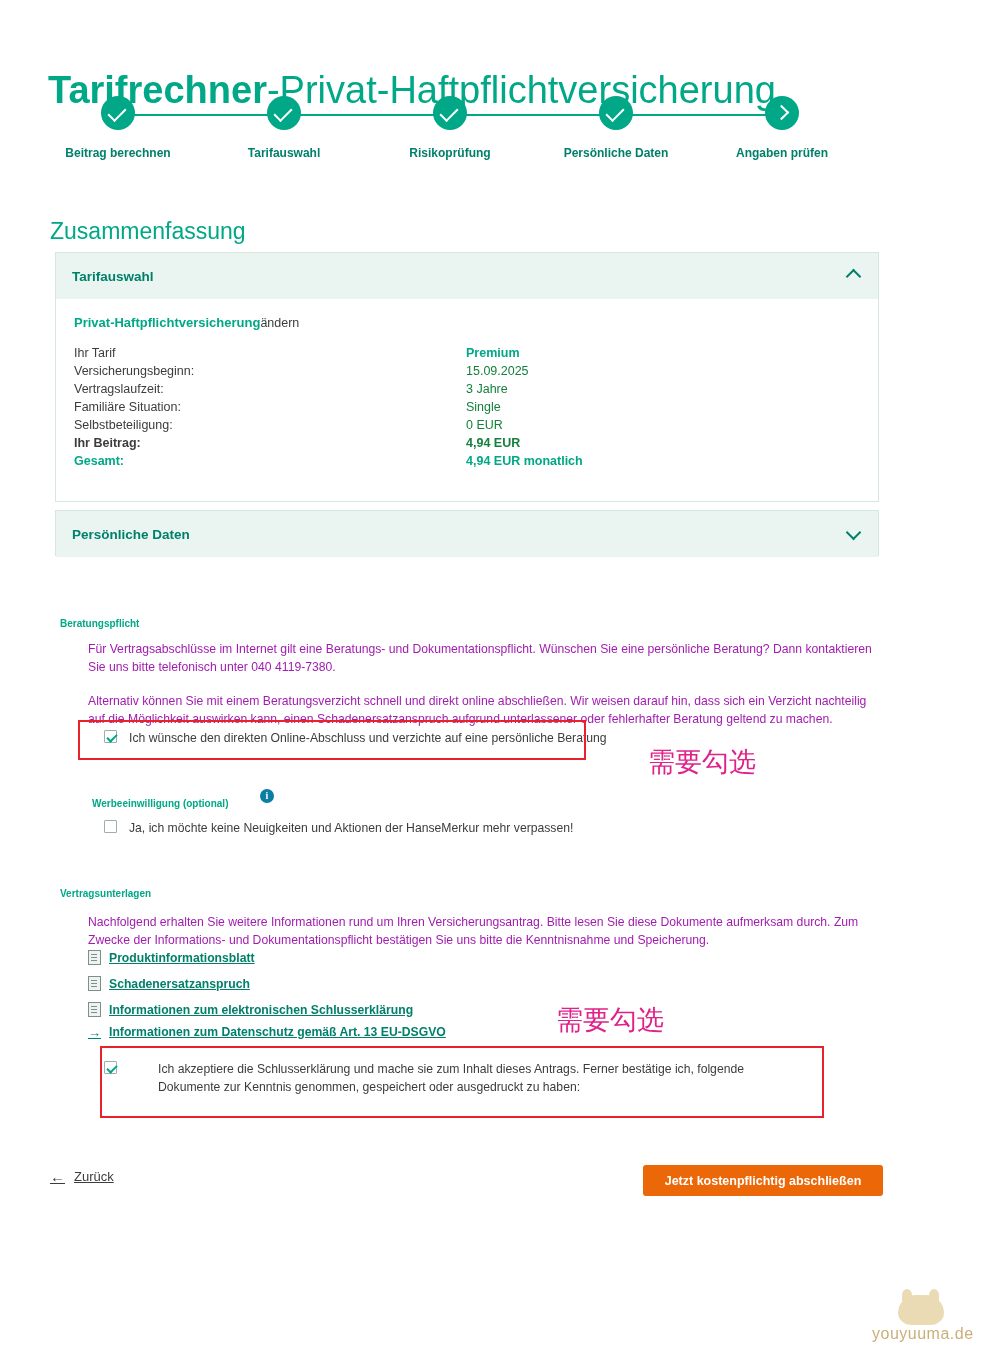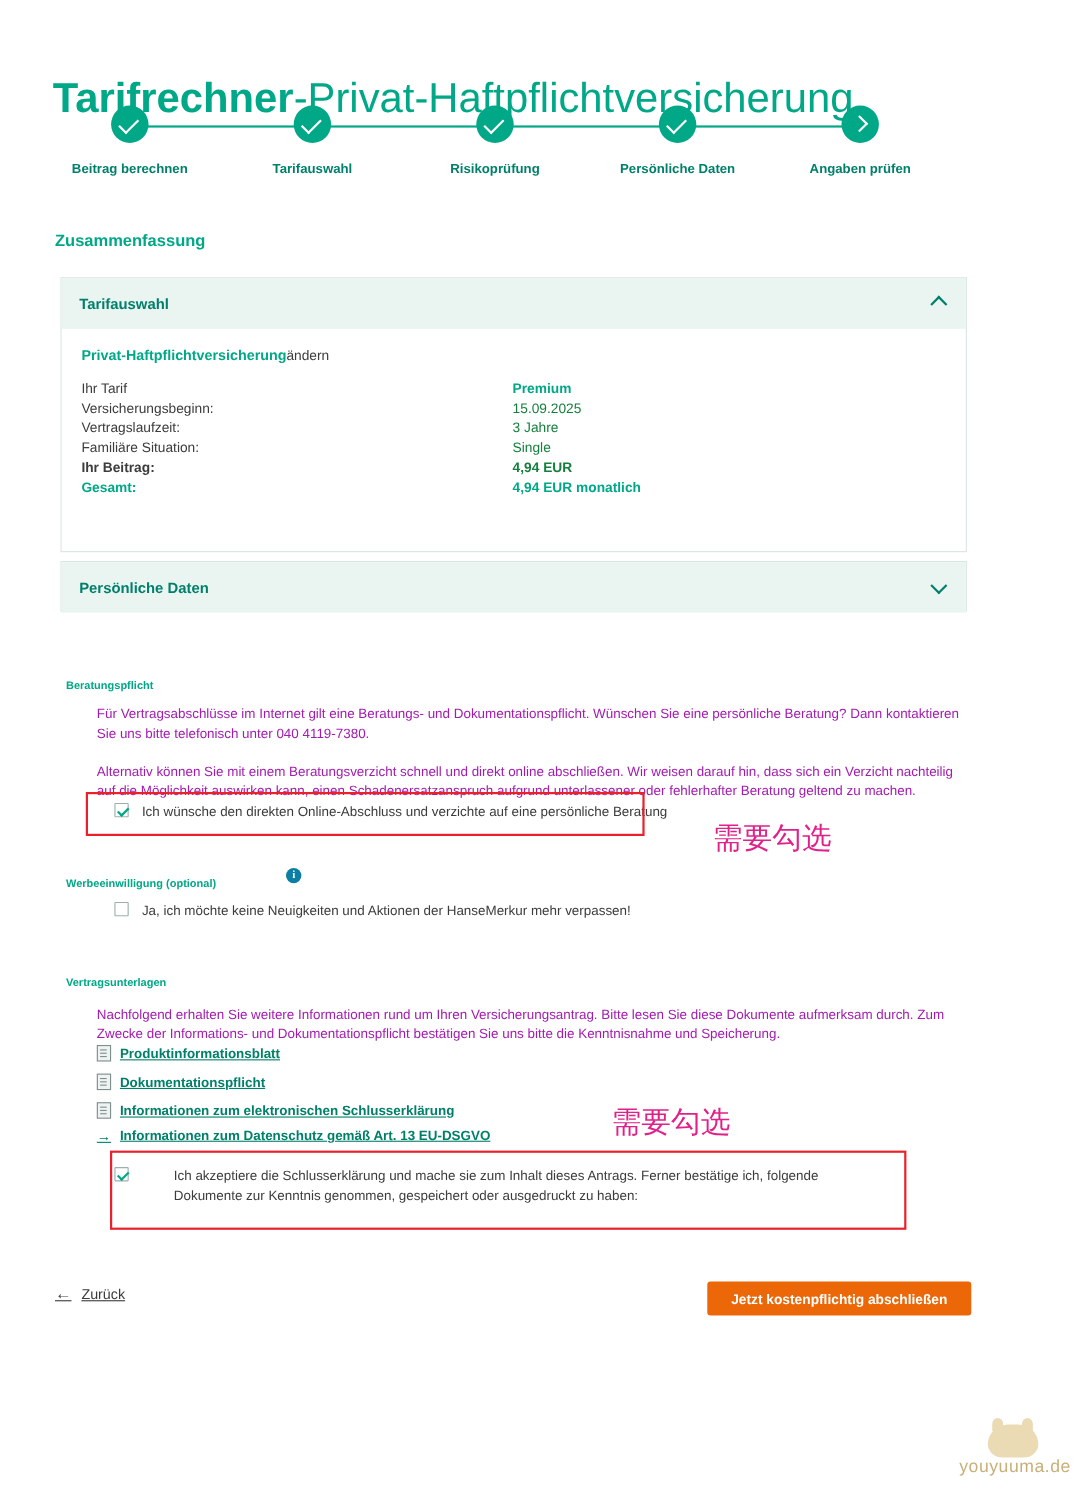--- a/index.html
+++ b/index.html
@@ -99,22 +99,22 @@
   .step.s1 { left: -10px; }
   .step.s2 { left: 156px; }
   .step.s3 { left: 322px; }
   .step.s4 { left: 488px; }
   .step.s5 { left: 654px; }
 
   
   .section-title {
     position: absolute;
     left: 50px;
-    font-size: 15px;
-    font-weight: bold;
+    font-size: 23px;
+    font-weight: normal;
     color: #00a887;
   }
   #zusammenfassung-title { top: 199px; }
 
   
   .accordion {
     position: absolute;
     left: 55px;
     width: 824px;
     border: 1px solid #d8e6e2;
@@ -197,21 +197,21 @@
 
   
   .block-title {
     position: absolute;
     left: 60px;
     font-size: 10px;
     font-weight: bold;
     color: #00a887;
   }
   #beratung-title { top: 608px; }
-  #werbe-title { top: 788px; }
+  #werbe-title { top: 788px; margin-left: 32px; }
   #unterlagen-title { top: 878px; }
 
   .para {
     position: absolute;
     left: 88px;
     width: 784px;
     font-size: 12.2px;
     line-height: 18px;
     color: #a21caf;
   }
@@ -470,20 +470,24 @@
             <td class="v">15.09.2025</td>
           </tr>
           <tr>
             <td class="k">Vertragslaufzeit:</td>
             <td class="v">3 Jahre</td>
           </tr>
           <tr>
             <td class="k">Familiäre Situation:</td>
             <td class="v">Single</td>
           </tr>
+          <tr>
+            <td class="k">Selbstbeteiligung:</td>
+            <td class="v">0 EUR</td>
+          </tr>
           <tr class="em">
             <td class="k">Ihr Beitrag:</td>
             <td class="v">4,94 EUR</td>
           </tr>
           <tr class="em total">
             <td class="k">Gesamt:</td>
             <td class="v">4,94 EUR monatlich</td>
           </tr>
         </tbody>
       </table>
@@ -517,21 +521,21 @@
 
   <h3 class="block-title" id="unterlagen-title">Vertragsunterlagen</h3>
   <p class="para" id="unterlagen-p1">Nachfolgend erhalten Sie weitere Informationen rund um Ihren Versicherungsantrag. Bitte lesen Sie diese Dokumente aufmerksam durch. Zum Zwecke der Informations- und Dokumentationspflicht bestätigen Sie uns bitte die Kenntnisnahme und Speicherung.</p>
 
   <a class="doclink" id="doc-1" href="#">
     <span class="doc-ico"></span>
     <span>Produktinformationsblatt</span>
   </a>
   <a class="doclink" id="doc-2" href="#">
     <span class="doc-ico"></span>
-    <span>Dokumentationspflicht</span>
+    <span>Schadenersatzanspruch</span>
   </a>
   <a class="doclink" id="doc-3" href="#">
     <span class="doc-ico"></span>
     <span>Informationen zum elektronischen Schlusserklärung</span>
   </a>
   <a class="doclink" id="doc-4" href="#">
     <span class="arrow-ico">→</span>
     <span>Informationen zum Datenschutz gemäß Art. 13 EU-DSGVO</span>
   </a>
 

